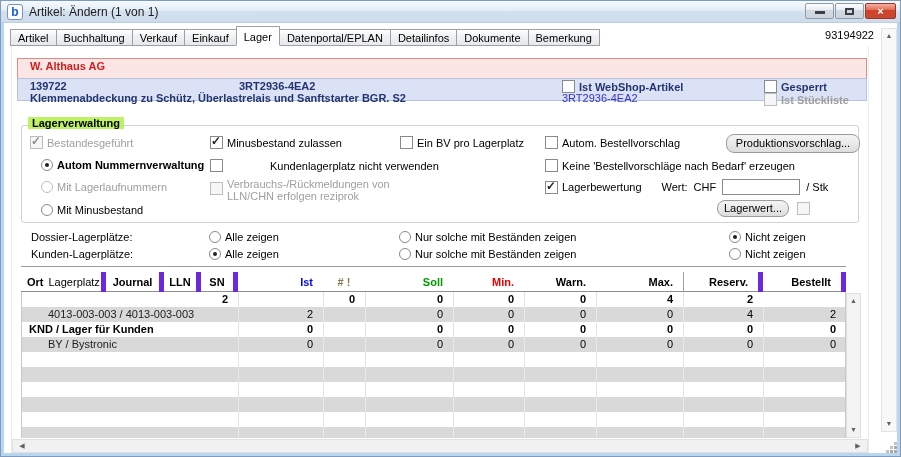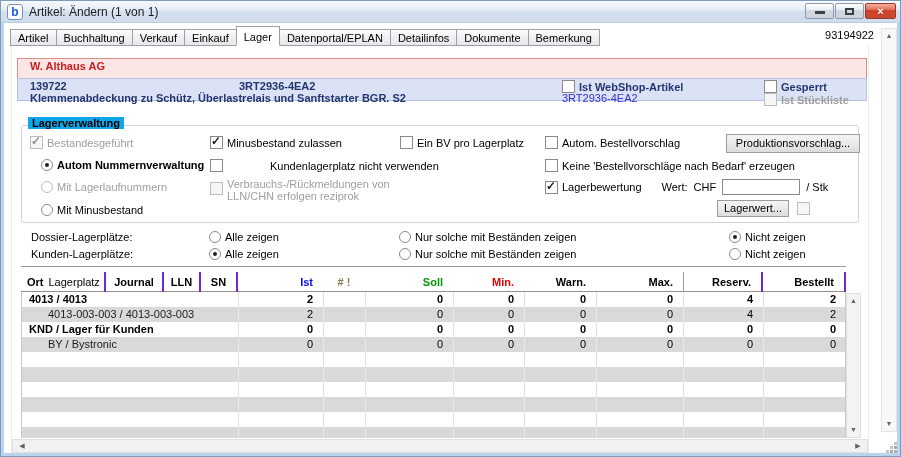--- a/index.html
+++ b/index.html
@@ -62,46 +62,46 @@
   .rb.selected::after { content:""; position:absolute; left:3px; top:3px; width:4px; height:4px; border-radius:50%; background:#222; }
   .rb.disabled { border-color:#bdbdbd; }
   .lbl { font-size:11px; }
   .lbl.gray { color:#9e9e9e; }
   .lbl.b { font-weight:bold; }
   .lbl.navy { color:#23356e; font-weight:bold; }
 
   
   .groupbox { position:absolute; left:20px; top:124px; width:838px; height:98px;
     border:1px solid #cfd4da; border-radius:3px; }
-  .gb-title { position:absolute; left:6px; top:-9px; background:#0ea5e9; padding:0 4px;
+  .gb-title { position:absolute; left:6px; top:-9px; background:#bef264; padding:0 4px;
     font-weight:bold; }
   .gb-item { position:absolute; }
 
-  .btn { display:inline-block; border:1px solid #9c9c9c; border-radius:0;
+  .btn { display:inline-block; border:1px solid #9c9c9c; border-radius:8px;
     background:linear-gradient(#f4f4f4,#ebebeb 45%,#dcdcdc); font-size:11px;
     text-align:center; cursor:pointer; }
   .btn-prod { position:absolute; left:704px; top:8px; width:134px; height:19px; line-height:17px; }
   .btn-lagerwert { position:absolute; left:695px; top:74px; width:72px; height:17px; line-height:15px; }
   .cb-after-btn { position:absolute; left:775px; top:76px; }
   .wert-row { position:absolute; left:523px; top:53px; display:flex; align-items:center; gap:6px; }
   .wert-input { width:78px; height:16px; border:1px solid #8a8a8a; background:#fff; font-size:11px; padding:0 3px; }
 
   
   .filter-label { position:absolute; left:30px; font-size:11px; }
   .f-opt1 { position:absolute; left:208px; }
   .f-opt2 { position:absolute; left:398px; }
   .f-opt3 { position:absolute; left:728px; }
   .sep-line { position:absolute; left:20px; width:825px; height:1px; background:#9c9c9c; }
 
   
   .thead { position:absolute; left:20px; top:271px; width:825px; height:20px;
     display:grid; grid-template-columns:85px 58px 37px 37px 85px 42px 88px 71px 72px 87px 80px 83px;
     align-items:center; border-bottom:1px solid #8f8f8f; font-weight:bold; }
   .th { height:20px; line-height:20px; white-space:nowrap; overflow:hidden; }
-  .th.sepr { border-right:2px solid #6d28d9; }
+  .th.sepr { border-right:5px solid #6d28d9; }
   .th.sepl { border-left:1px solid #9aa0a6; }
   .th.center { text-align:center; }
   .th.right { text-align:right; padding-right:10px; }
   .th-name { padding-left:6px; }
   .th-lagerplatz { font-weight:normal; margin-left:5px; }
 
   .tbody { position:absolute; left:20px; top:291px; width:825px; height:146px;
     border-left:1px solid #c8c8c8; border-right:1px solid #c8c8c8; overflow:hidden; background:#fff; }
   .trow { display:grid; grid-template-columns:216px 85px 42px 88px 71px 72px 87px 80px 83px;
     height:15px; line-height:15px; }
@@ -306,21 +306,20 @@
     <div class="th right hdr-soll">Soll</div>
     <div class="th right hdr-min">Min.</div>
     <div class="th right">Warn.</div>
     <div class="th right">Max.</div>
     <div class="th right sepl sepr">Reserv.</div>
     <div class="th right sepr">Bestellt</div>
   </div>
 
   <div class="tbody">
     <div class="trow bold">
-      <div class="tcell name">4013 / 4013</div>
       <div class="tcell num">2</div>
       <div class="tcell num"></div>
       <div class="tcell num">0</div>
       <div class="tcell num">0</div>
       <div class="tcell num">0</div>
       <div class="tcell num">0</div>
       <div class="tcell num">4</div>
       <div class="tcell num">2</div>
     </div>
     <div class="trow sub gray">

